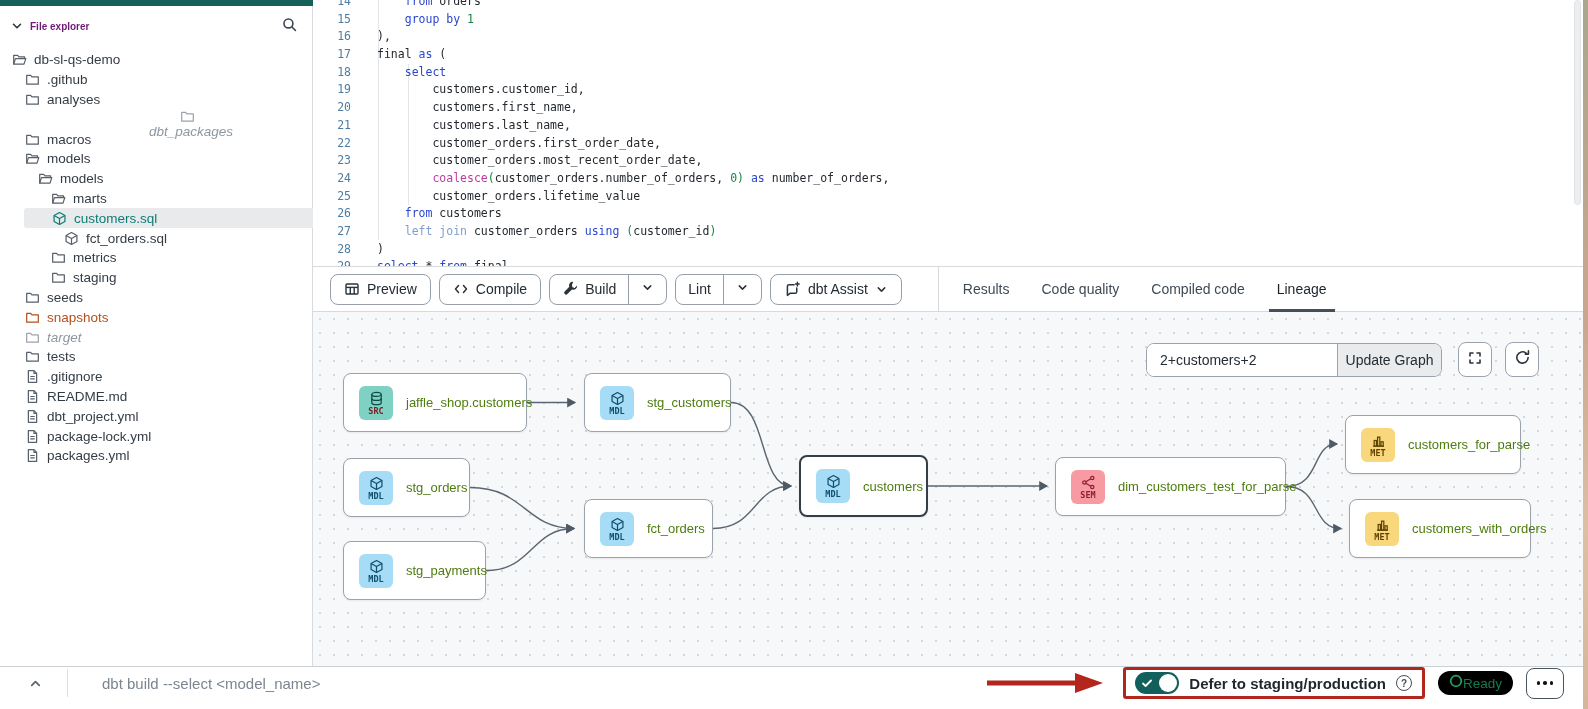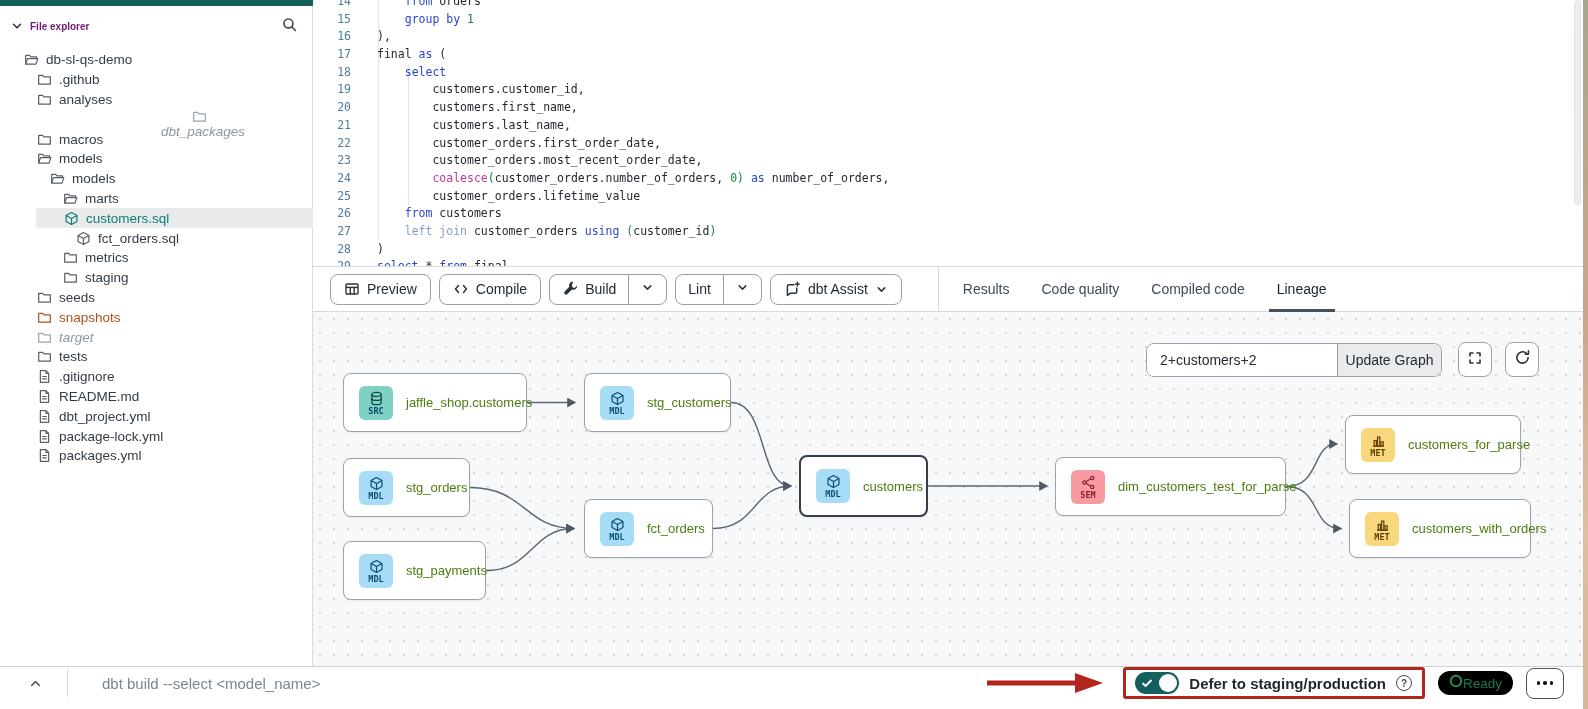--- a/index.html
+++ b/index.html
@@ -8,21 +8,21 @@
 
   .app { position:absolute; inset:0; }
 
   
   .sidebar { position:absolute; left:0; top:0; width:313px; height:666px; background:#fff; border-right:1px solid #d8dbde; }
   .teal-strip { position:absolute; left:0; top:0; width:313px; height:6px; background:#156059; }
   .explorer-header { position:absolute; left:0; top:13px; width:313px; height:26px; display:flex; align-items:center; padding:0 15px 0 10px; }
   .explorer-header .chev { width:14px; height:14px; margin-right:6px; }
   .explorer-title { font-size:10px; font-weight:bold; color:#701a75; }
   .explorer-header .spacer { flex:1; }
-  .file-tree { position:absolute; left:12px; top:50px; width:357px; }
+  .file-tree { position:absolute; left:0; top:50px; width:357px; }
   .tree-row { position:relative; height:19.8px; display:flex; align-items:center; font-size:13.5px; color:#333c45; cursor:default; white-space:nowrap; }
   .tree-row .t-icon { width:15px; height:15px; margin-right:7px; flex:0 0 15px; display:inline-flex; }
   .tree-row.muted { color:#8d97a0; font-style:italic; }
   .tree-row.modified { color:#b24f1d; }
   .tree-row.selected { background:#e8eaeb; border-radius:3px; color:#0e7c76; }
   .m-badge { position:absolute; right:18px; font-weight:bold; font-size:13px; color:#b24f1d; font-style:normal; }
 
   
   .editor { position:absolute; left:313px; top:0; width:1275px; height:266px; background:#fff; overflow:hidden; }
   .code-lines { position:absolute; left:0; top:-7px; width:100%; }
@@ -56,21 +56,21 @@
   
   .lineage { position:absolute; left:313px; top:312px; width:1275px; height:354px; background-color:#f7f8f9;
     background-image:radial-gradient(circle, #d3d6da 1.1px, transparent 1.3px); background-size:14px 14px; overflow:hidden; }
   .edges { position:absolute; left:0; top:0; }
   .g-node { position:absolute; height:59px; background:#fff; border:1px solid #9aa3ac; border-radius:8px; box-shadow:0 1px 2px rgba(40,50,60,.08); display:flex; align-items:center; padding-left:15px; gap:13px; cursor:pointer; }
   .g-node.selected { border:2.5px solid #333e49; height:62px; }
   .node-label { font-size:13px; color:#4d7c0f; white-space:nowrap; }
   .node-chip { width:34px; height:34px; border-radius:6px; display:flex; flex-direction:column; align-items:center; justify-content:center; flex:0 0 34px; }
   .node-chip svg { display:block; margin-bottom:1px; }
   .chip-badge { font-family:"DejaVu Sans Mono", monospace; font-size:8.5px; font-weight:bold; line-height:8px; }
-  .kind-source { background:#7fd1c4; color:#0c4a6e; }
+  .kind-source { background:#7fd1c4; color:#7f1d1d; }
   .kind-model { background:#a6dcf6; color:#0f4f6e; }
   .kind-semantic { background:#f89aa2; color:#8c1f33; }
   .kind-metric { background:#f8d77d; color:#5f4300; }
 
   .lineage-controls { position:absolute; left:0; top:0; width:100%; }
   .selector-wrap { position:absolute; left:833px; top:31px; display:flex; height:34px; border:1px solid #9aa3ad; border-radius:8px; overflow:hidden; background:#fff; }
   .selector-input { width:190px; border:none; outline:none; padding:0 13px; font-size:14px; color:#242c34; font-family:"Liberation Sans", sans-serif; background:#fff; }
   .update-graph { width:104px; background:#e9ebed; border:none; border-left:1px solid #9aa3ad; font-size:14px; color:#242c34; cursor:pointer; font-family:"Liberation Sans", sans-serif; }
   .sq-btn { position:absolute; top:30px; width:34px; height:35px; background:#fff; border:1px solid #9aa3ad; border-radius:8px; display:flex; align-items:center; justify-content:center; cursor:pointer; }
   .sq-btn.fullscreen { left:1145px; }

